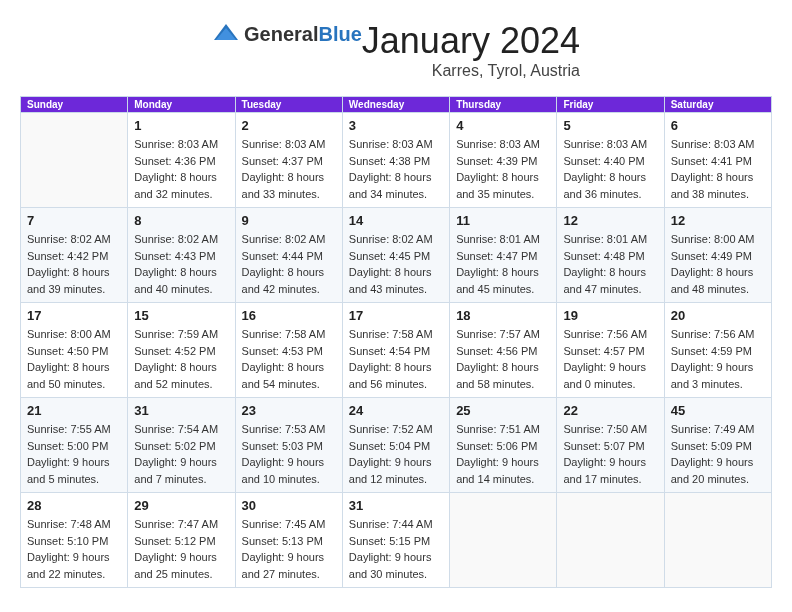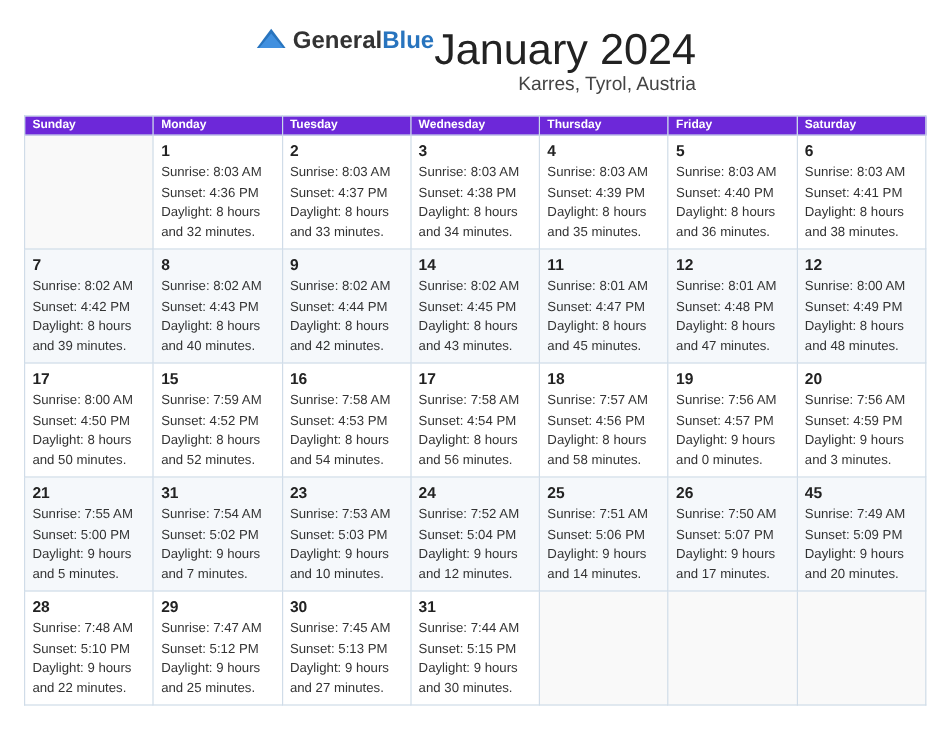--- a/index.html
+++ b/index.html
@@ -212,21 +212,21 @@
         </td>
         <td>
           <div class="day-number">24</div>
           <div class="day-detail">Sunrise: 7:52 AM<br>Sunset: 5:04 PM<br>Daylight: 9 hours and 12 minutes.</div>
         </td>
         <td>
           <div class="day-number">25</div>
           <div class="day-detail">Sunrise: 7:51 AM<br>Sunset: 5:06 PM<br>Daylight: 9 hours and 14 minutes.</div>
         </td>
         <td>
-          <div class="day-number">26</div>
+          <div class="day-number">22</div>
           <div class="day-detail">Sunrise: 7:50 AM<br>Sunset: 5:07 PM<br>Daylight: 9 hours and 17 minutes.</div>
         </td>
         <td>
           <div class="day-number">45</div>
           <div class="day-detail">Sunrise: 7:49 AM<br>Sunset: 5:09 PM<br>Daylight: 9 hours and 20 minutes.</div>
         </td>
       </tr>
       <tr>
         <td>
           <div class="day-number">28</div>

